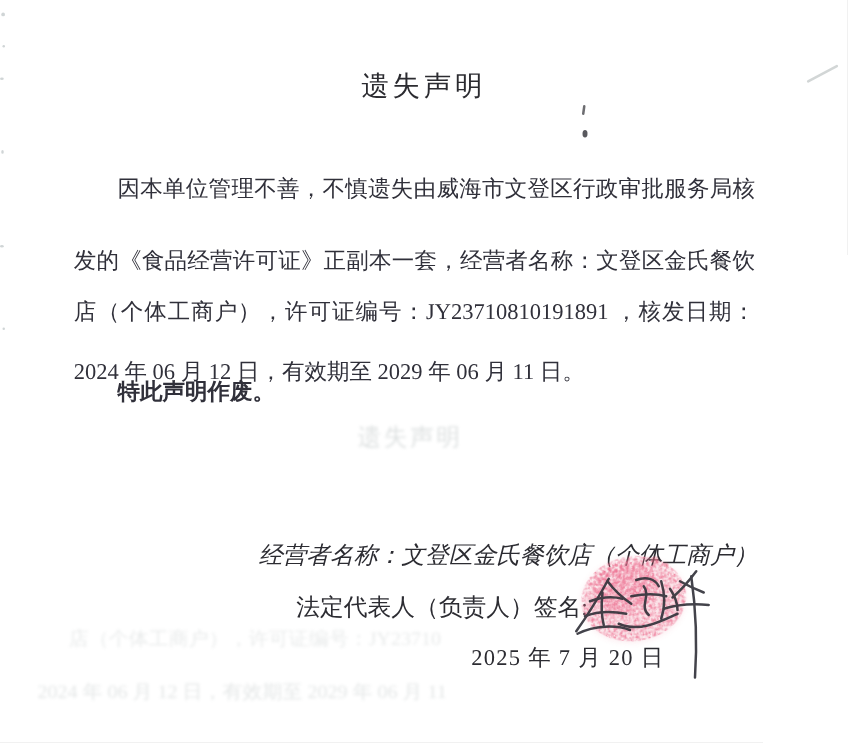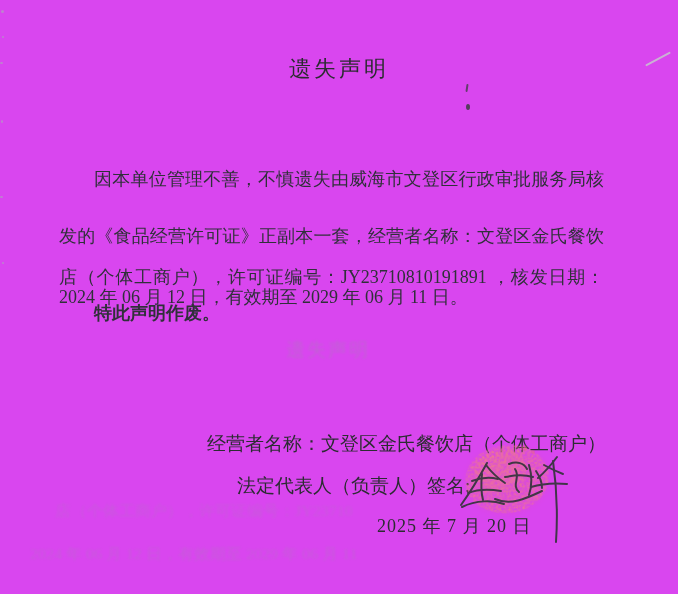--- a/index.html
+++ b/index.html
@@ -1,46 +1,46 @@
 <!DOCTYPE html>
 <html><head>
 <meta charset="utf-8">
 <style>
   html,body{margin:0;padding:0;background:#e8e8e8;}
   .page{
     position:relative;
     width:678px;height:594px;
     margin:0 auto;
-    background:#d946ef;
+    background:#ffffff;
     overflow:hidden;
     font-family:"Liberation Serif","DejaVu Serif",serif;
     color:#2e2e33;
   }
   .line{position:absolute;white-space:nowrap;}
   .doc-title{
     top:54px;left:0;width:678px;
     text-align:center;
     font-size:22px;
     letter-spacing:3px;
     color:#2b2b30;
   }
   .body-line{
     font-size:18px;
     left:59px;width:545px;
     white-space:normal;
     color:#30303a;
   }
-  .justify{text-align:justify;text-align-last:justify;margin-top:28px;}
+  .justify{text-align:justify;text-align-last:justify;}
   .indent{text-indent:35px;}
   .bl1{top:139px;}
   .bl2{top:196px;}
   .bl3{top:237px;}
   .bl4{top:265px;margin-top:20px;}
   .bl5{top:301px;font-weight:bold;}
-  .sig-operator{top:431px;left:207px;font-size:19px;color:#2c2c32;}
+  .sig-operator{top:431px;left:207px;font-size:19px;color:#2c2c32;font-style:italic;}
   .sig-legal{top:473px;left:237px;font-size:19px;color:#2c2c32;}
   .sig-date{top:514px;left:377px;font-size:18px;color:#2c2c32;letter-spacing:1px;}
   .ghost{
     position:absolute;
     color:#8f9a9a;
     filter:blur(1.3px);
     white-space:nowrap;
   }
   .ghost-title{top:337px;left:286px;font-size:19px;opacity:.30;letter-spacing:2px;}
   .ghost-l1{top:501px;left:55px;font-size:16px;opacity:.20;transform:scaleY(.95);}

